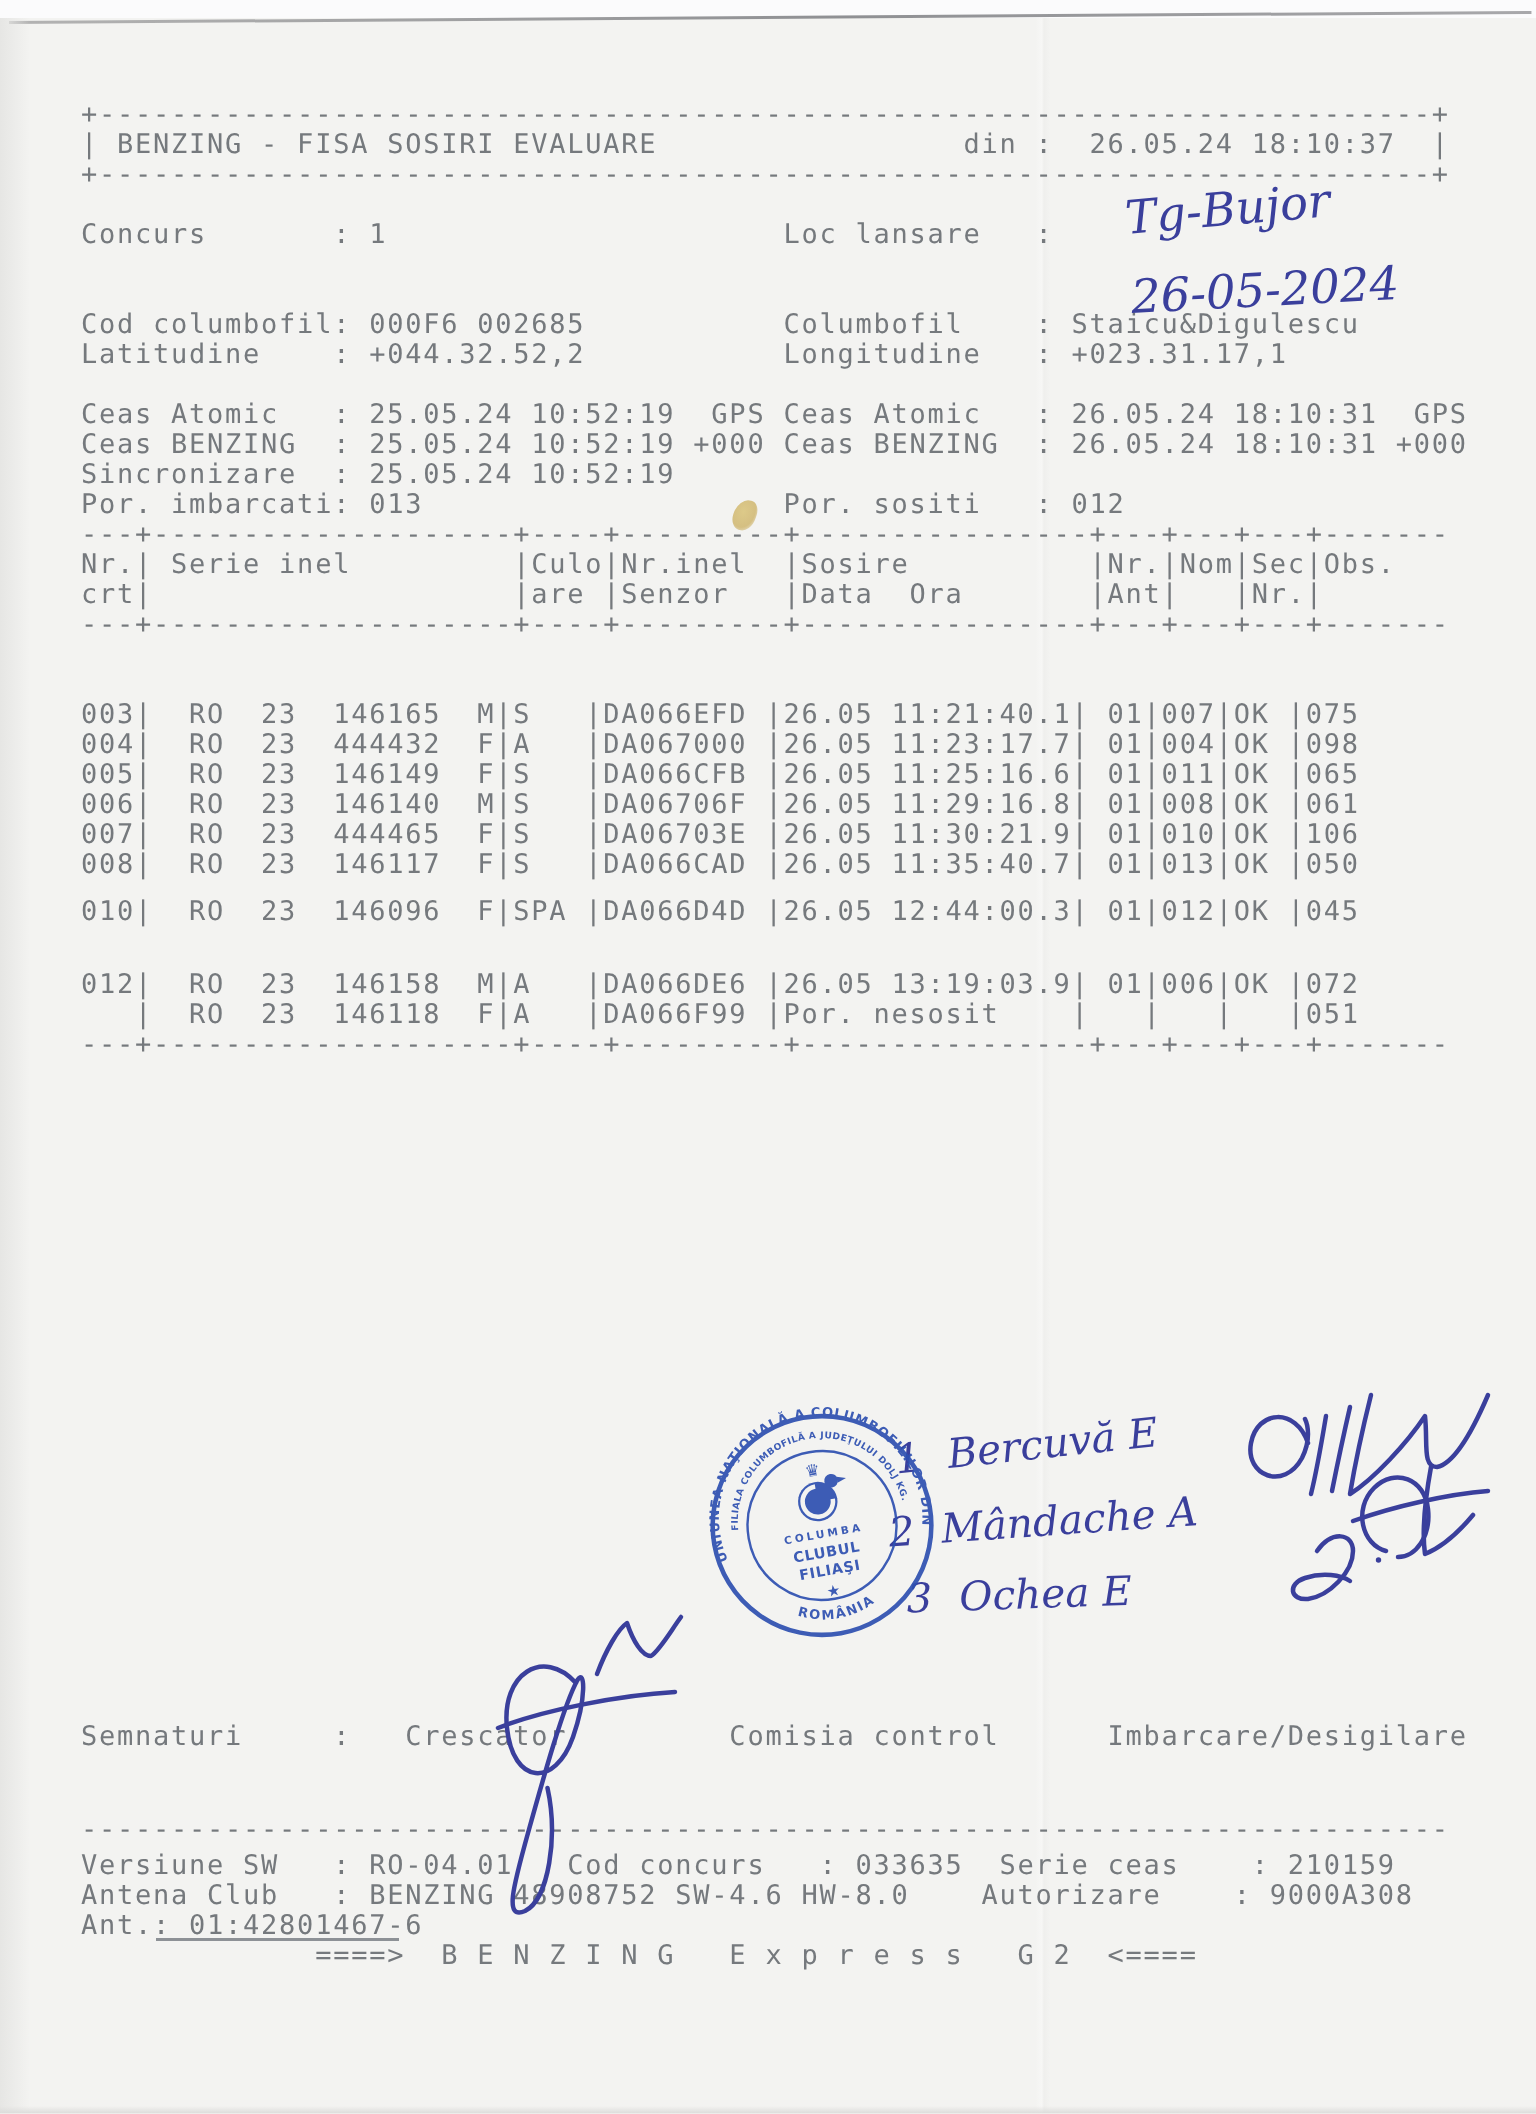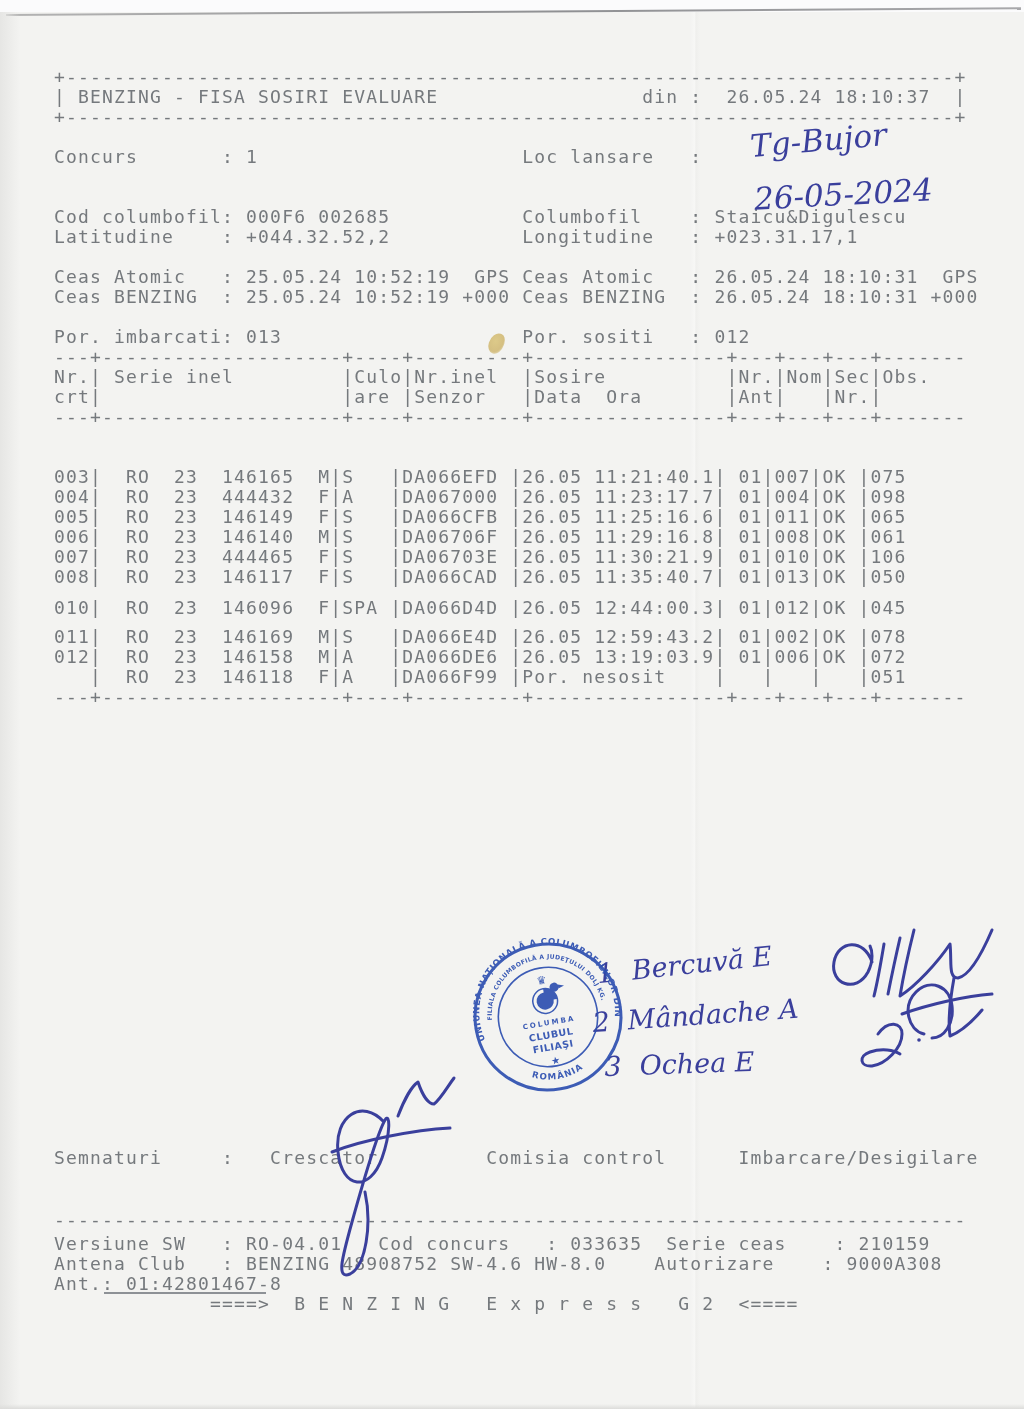--- a/index.html
+++ b/index.html
@@ -49,45 +49,45 @@
   <div class="pl" style="top:67px">+--------------------------------------------------------------------------+</div>
   <div class="pl" style="top:87px">| BENZING - FISA SOSIRI EVALUARE                 din :  26.05.24 18:10:37  |</div>
   <div class="pl" style="top:107px">+--------------------------------------------------------------------------+</div>
 
   <div class="pl" style="top:147px">Concurs       : 1                      Loc lansare   :</div>
   <div class="pl" style="top:207px">Cod columbofil: 000F6 002685           Columbofil    : Staicu&amp;Digulescu</div>
   <div class="pl" style="top:227px">Latitudine    : +044.32.52,2           Longitudine   : +023.31.17,1</div>
 
   <div class="pl" style="top:267px">Ceas Atomic   : 25.05.24 10:52:19  GPS Ceas Atomic   : 26.05.24 18:10:31  GPS</div>
   <div class="pl" style="top:287px">Ceas BENZING  : 25.05.24 10:52:19 +000 Ceas BENZING  : 26.05.24 18:10:31 +000</div>
+  <div class="pl" style="top:307px">Sincronizare  : 25.05.24 10:52:19</div>
   <div class="pl" style="top:327px">Por. imbarcati: 013                    Por. sositi   : 012</div>
 
   <div class="pl" style="top:347px">---+--------------------+----+---------+----------------+---+---+---+-------</div>
   <div class="pl" style="top:367px">Nr.| Serie inel         |Culo|Nr.inel  |Sosire          |Nr.|Nom|Sec|Obs.</div>
   <div class="pl" style="top:387px">crt|                    |are |Senzor   |Data  Ora       |Ant|   |Nr.|</div>
   <div class="pl" style="top:407px">---+--------------------+----+---------+----------------+---+---+---+-------</div>
 
   <div class="pl" style="top:467px">003|  RO  23  146165  M|S   |DA066EFD |26.05 11:21:40.1| 01|007|OK |075</div>
   <div class="pl" style="top:487px">004|  RO  23  444432  F|A   |DA067000 |26.05 11:23:17.7| 01|004|OK |098</div>
   <div class="pl" style="top:507px">005|  RO  23  146149  F|S   |DA066CFB |26.05 11:25:16.6| 01|011|OK |065</div>
   <div class="pl" style="top:527px">006|  RO  23  146140  M|S   |DA06706F |26.05 11:29:16.8| 01|008|OK |061</div>
   <div class="pl" style="top:547px">007|  RO  23  444465  F|S   |DA06703E |26.05 11:30:21.9| 01|010|OK |106</div>
   <div class="pl" style="top:567px">008|  RO  23  146117  F|S   |DA066CAD |26.05 11:35:40.7| 01|013|OK |050</div>
   <div class="pl" style="top:598px">010|  RO  23  146096  F|SPA |DA066D4D |26.05 12:44:00.3| 01|012|OK |045</div>
-  <div class="pl" style="top:627px">011|  RO  23  146169  M|S   |DA066E4D |26.05 12:59:43.2| 01|002|OK |078</div>
   <div class="pl" style="top:647px">012|  RO  23  146158  M|A   |DA066DE6 |26.05 13:19:03.9| 01|006|OK |072</div>
   <div class="pl" style="top:667px">   |  RO  23  146118  F|A   |DA066F99 |Por. nesosit    |   |   |   |051</div>
   <div class="pl" style="top:687px">---+--------------------+----+---------+----------------+---+---+---+-------</div>
 
   <div class="pl" style="top:1148px">Semnaturi     :   Crescator         Comisia control      Imbarcare/Desigilare</div>
 
   <div class="pl" style="top:1210px">----------------------------------------------------------------------------</div>
   <div class="pl" style="top:1234px">Versiune SW   : RO-04.01   Cod concurs   : 033635  Serie ceas    : 210159</div>
   <div class="pl" style="top:1254px">Antena Club   : BENZING 48908752 SW-4.6 HW-8.0    Autorizare    : 9000A308</div>
-  <div class="pl" style="top:1274px">Ant.: 01:42801467-8</div>
+  <div class="pl" style="top:1274px">Ant.: 01:42801467-6</div>
   <div class="pl" style="top:1294px">             ====&gt;  B E N Z I N G   E x p r e s s   G 2  &lt;====</div>
   <div class="ant-underline"></div>
 
   <div class="hw hw-loc">Tg-Bujor</div>
   <div class="hw hw-date">26-05-2024</div>
   <div class="hw hw-w1">
     <span class="no">1</span><span>Bercuvă E</span>
   </div>
   <div class="hw hw-w2">
     <span class="no">2</span><span>Mândache A</span>

